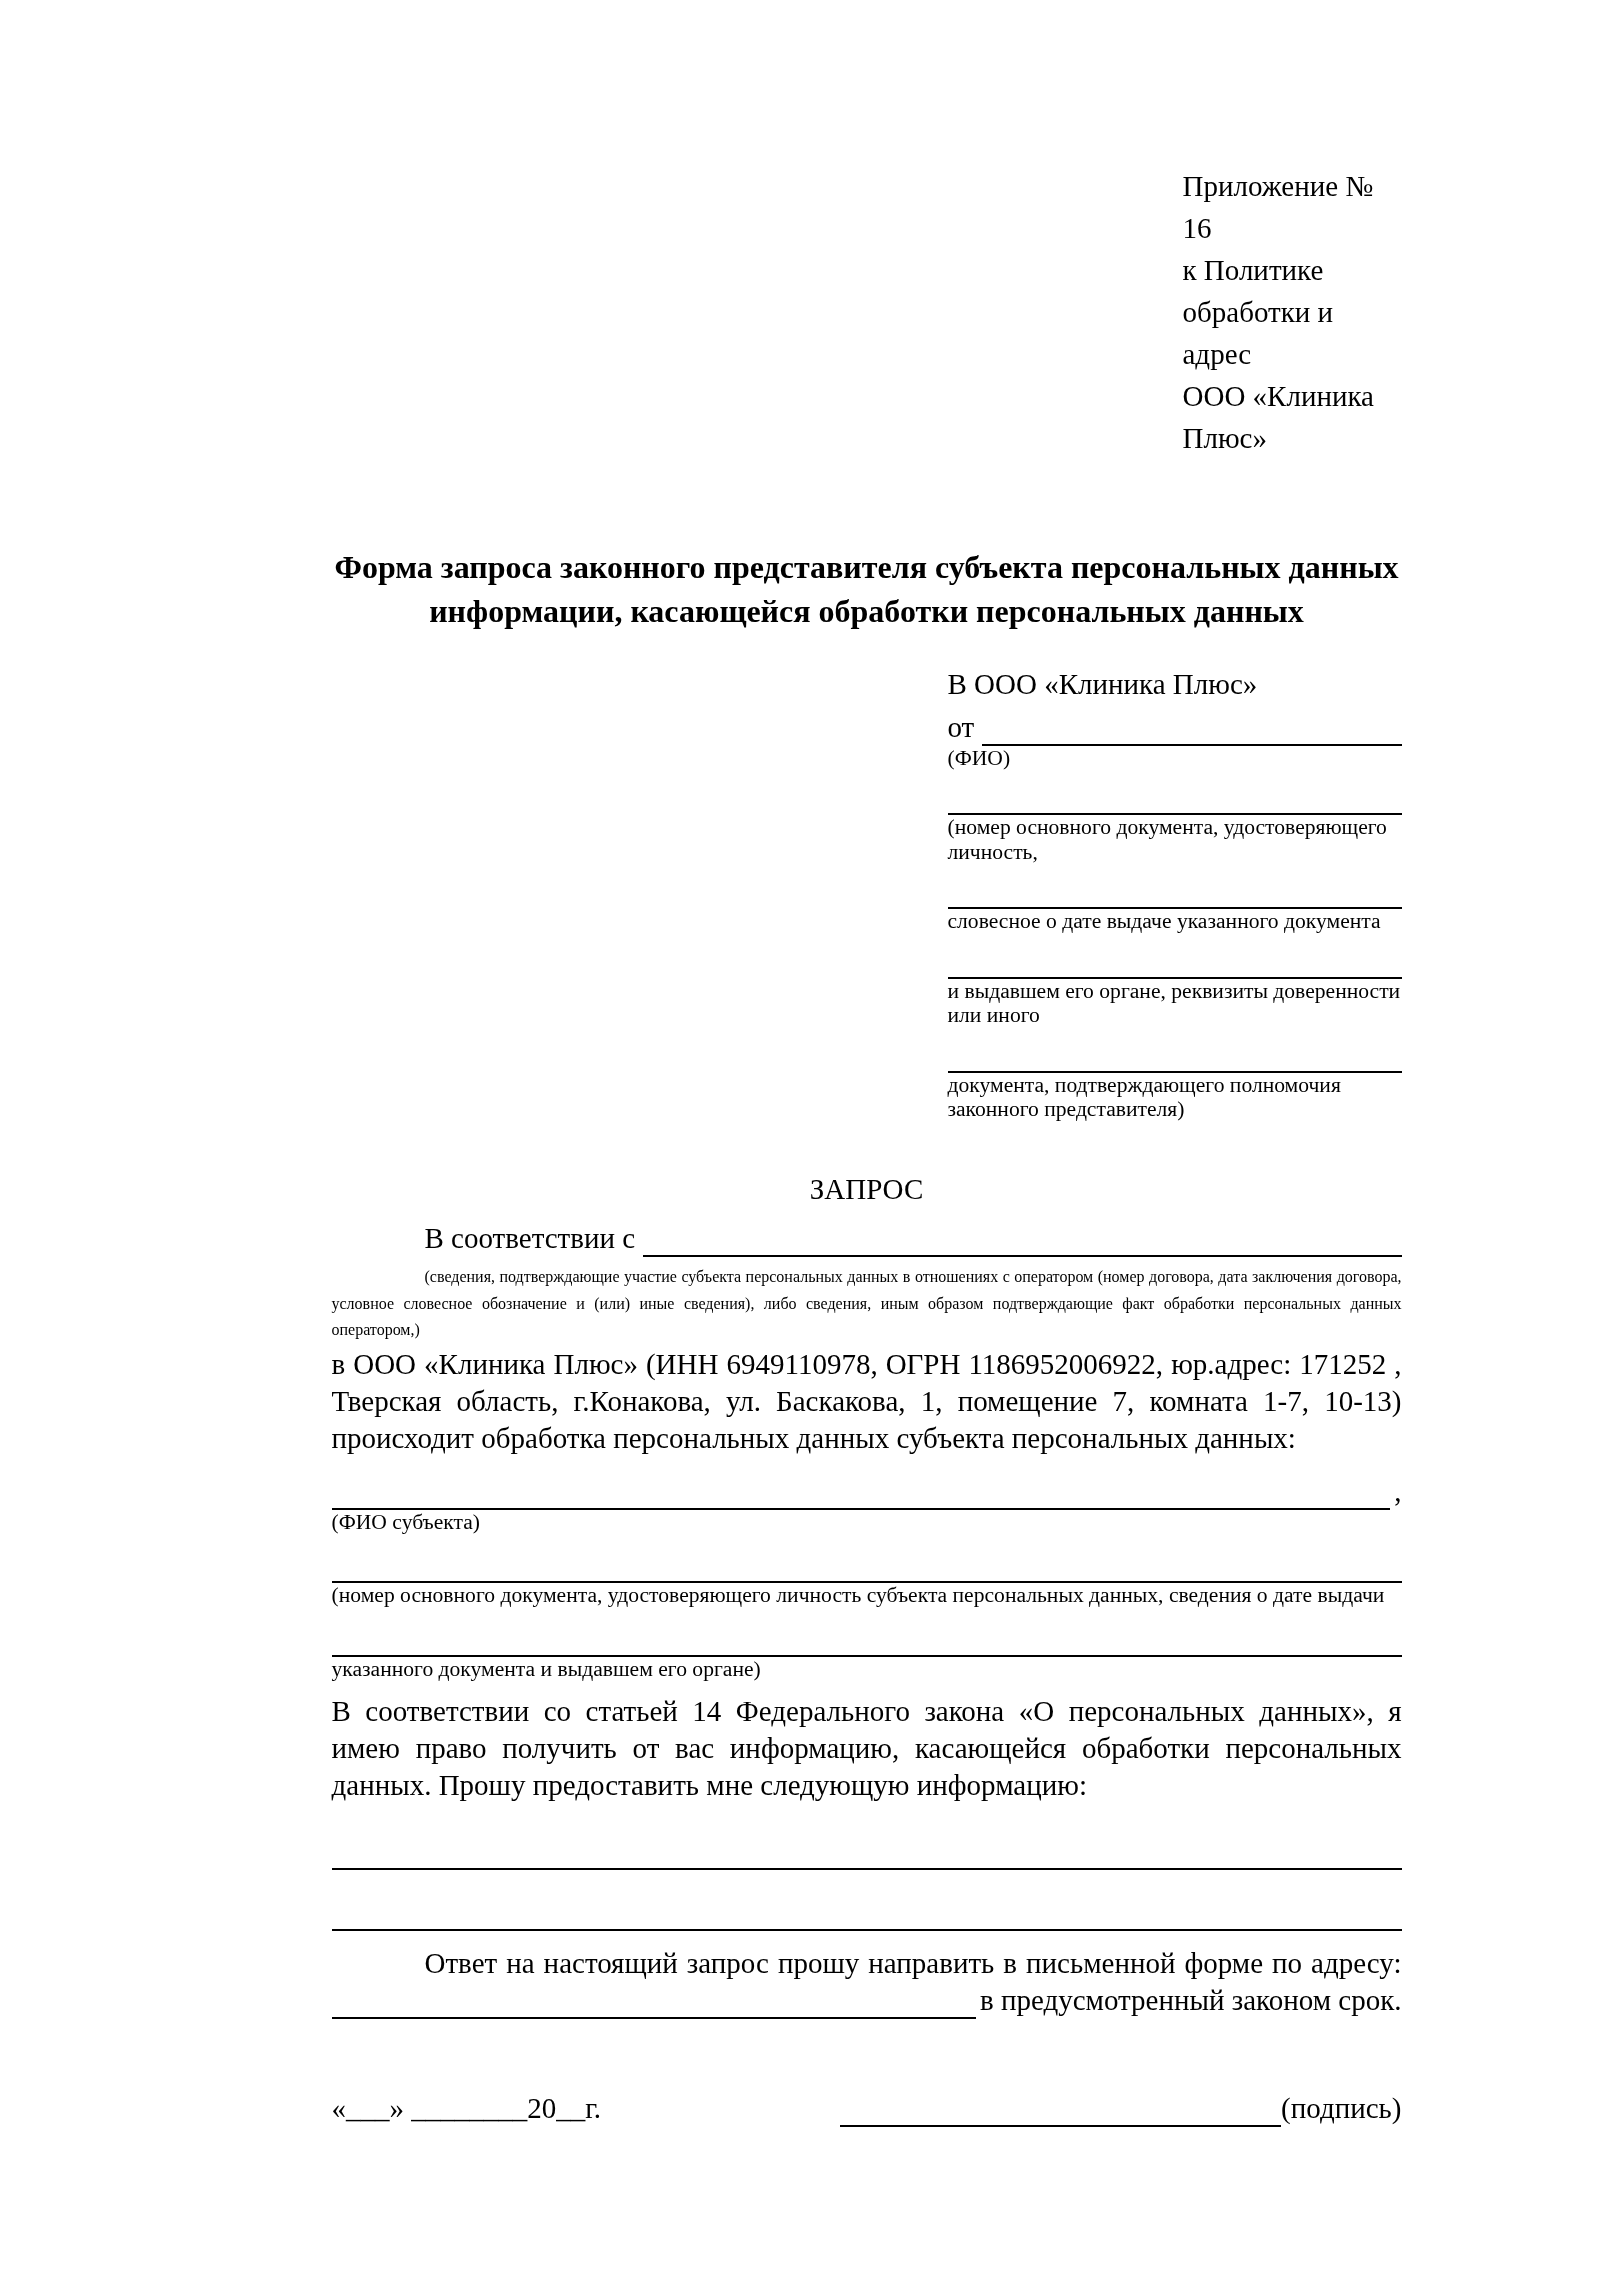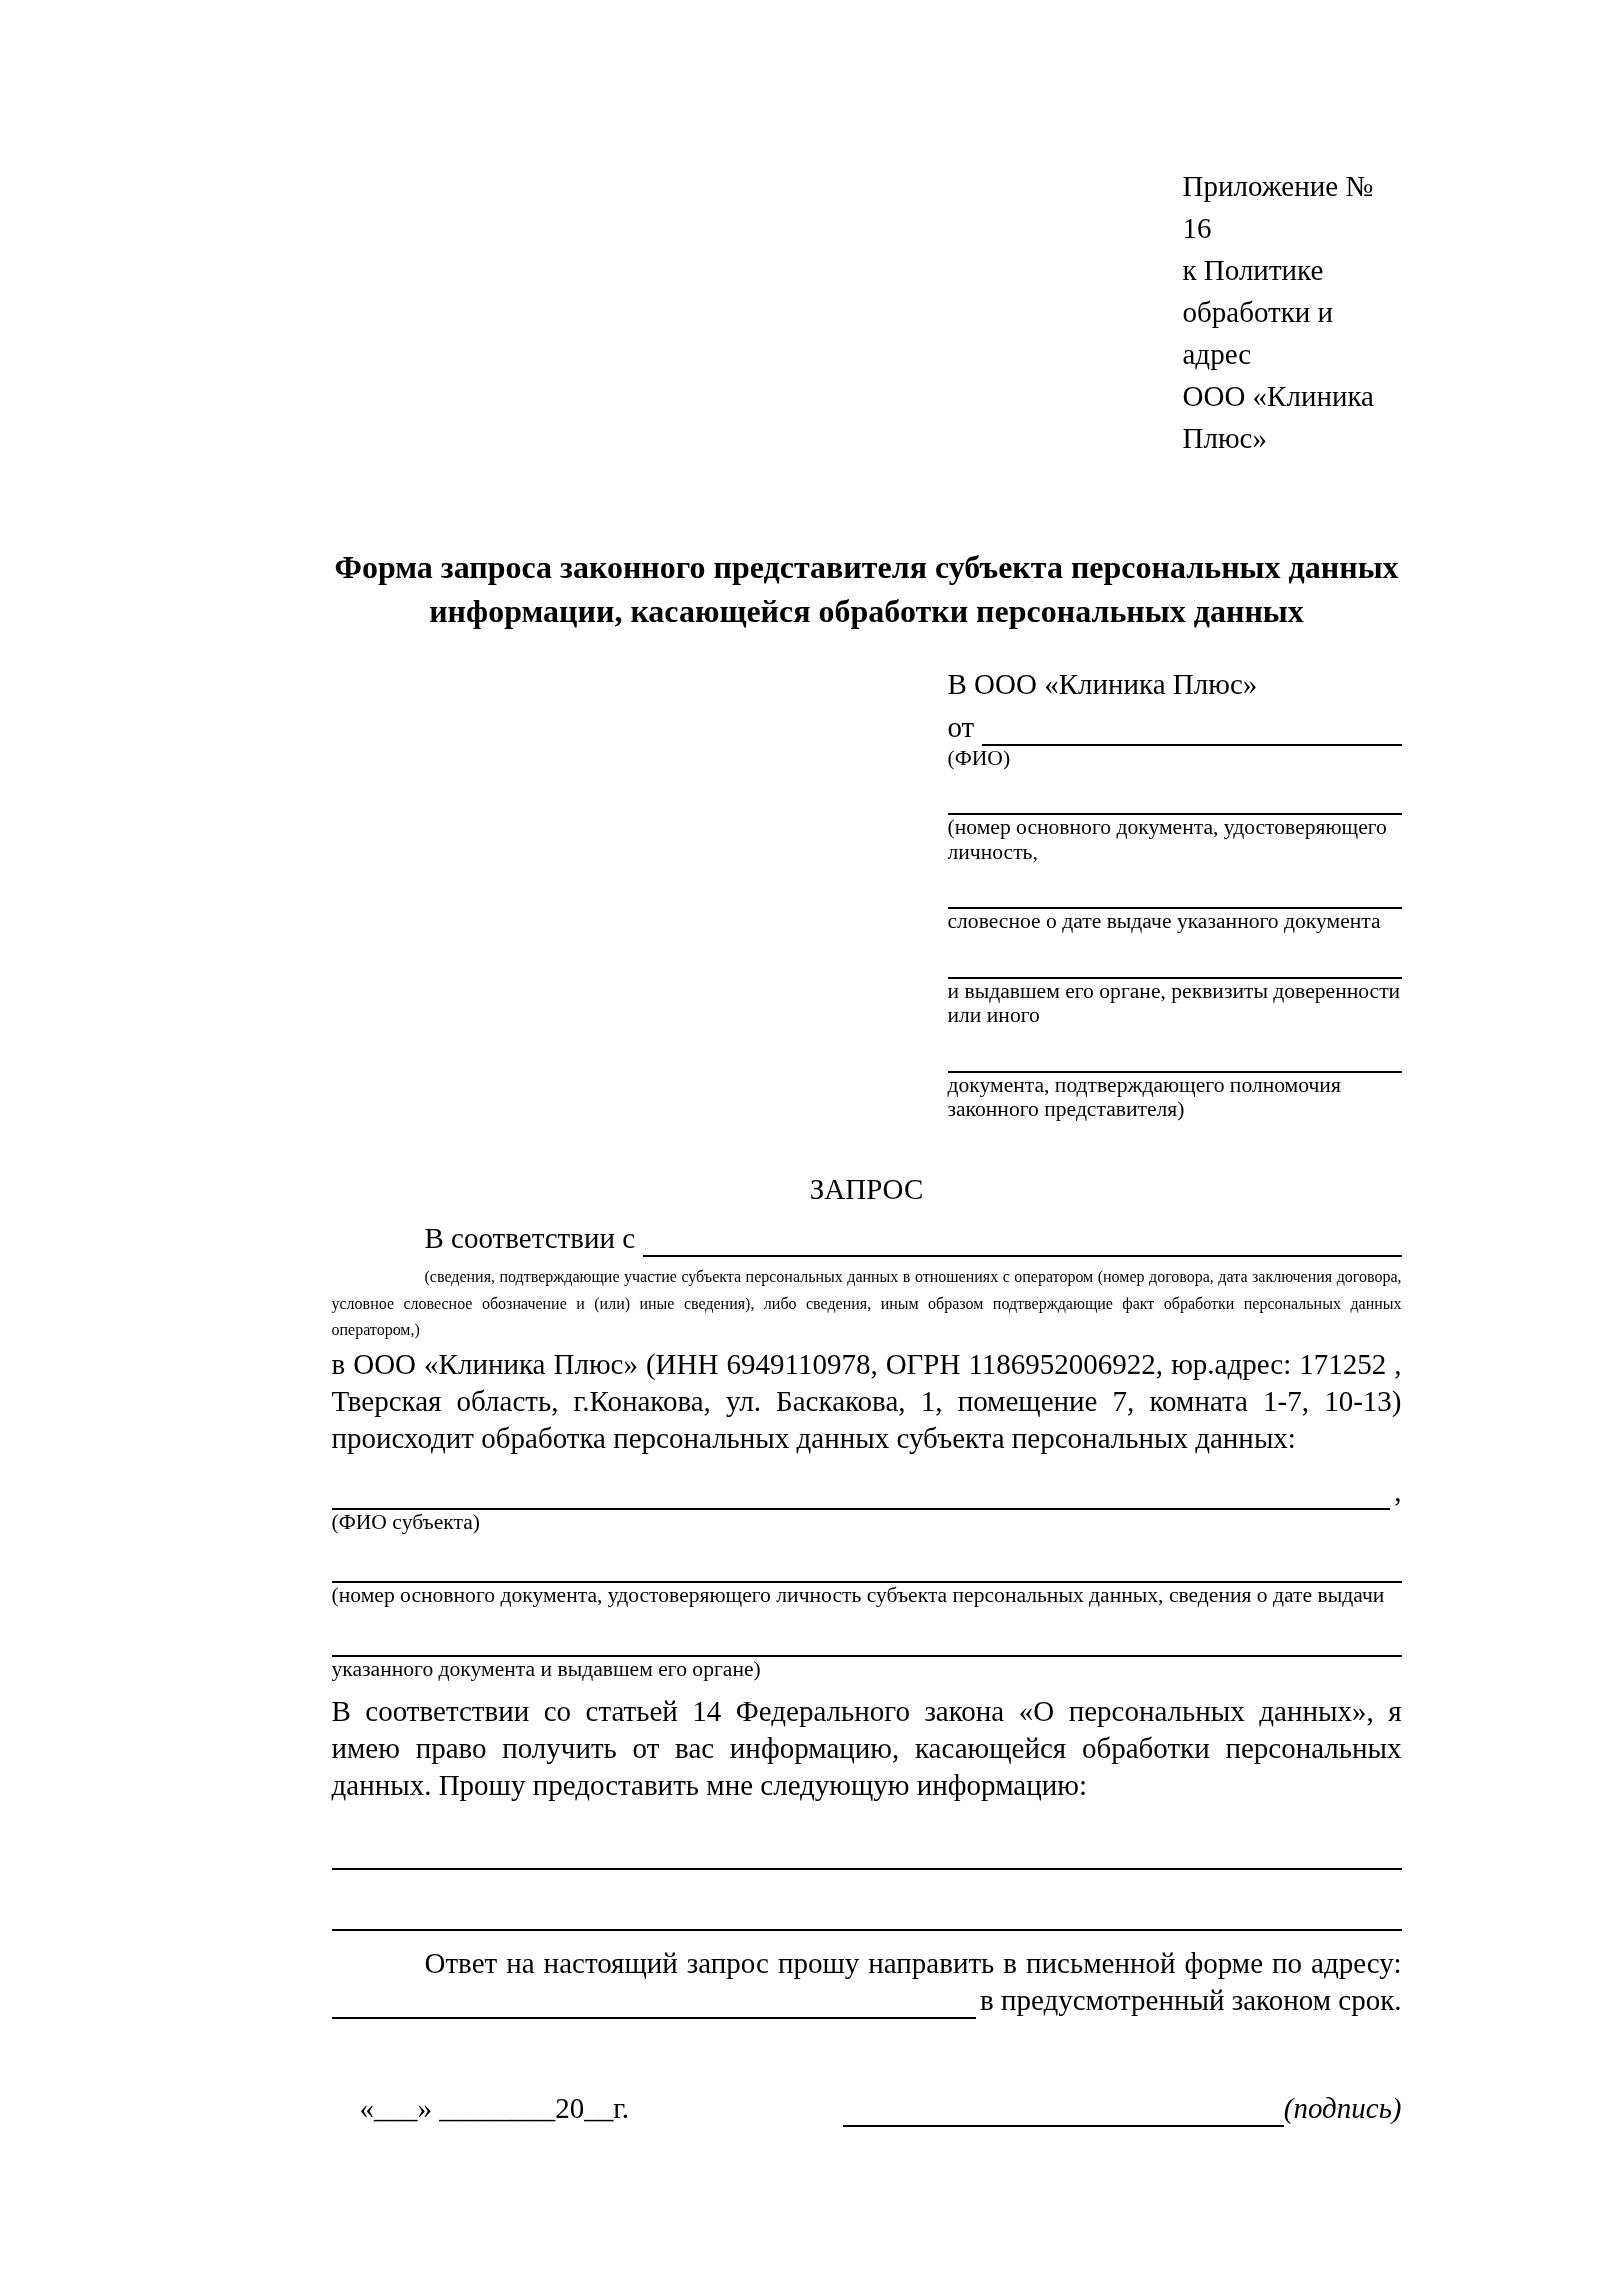--- a/index.html
+++ b/index.html
@@ -63,25 +63,24 @@
     text-indent: 93px;
   }
   .answer-row .deadline { margin-left: 3.9px; white-space: nowrap; }
   .answer-row .fill { margin-left: 0; }
   
   .footer {
     margin-top: 71px;
     display: flex;
     justify-content: space-between;
     align-items: flex-end;
-    margin-left: 28px;
   }
   .sig-group { display: flex; align-items: flex-end; }
   .sig-line { width: 441px; border-bottom: 2px solid #000; height: 1em; }
-  .sig-caption { white-space: nowrap; font-style: italic; }
+  .sig-caption { white-space: nowrap; }
 </style>
 </head>
 <body>
 
 <div class="page">
 
   <div class="header-block">
     <div>Приложение № 16</div>
     <div>к Политике обработки и адрес</div>
     <div>ООО «Клиника Плюс»</div>

